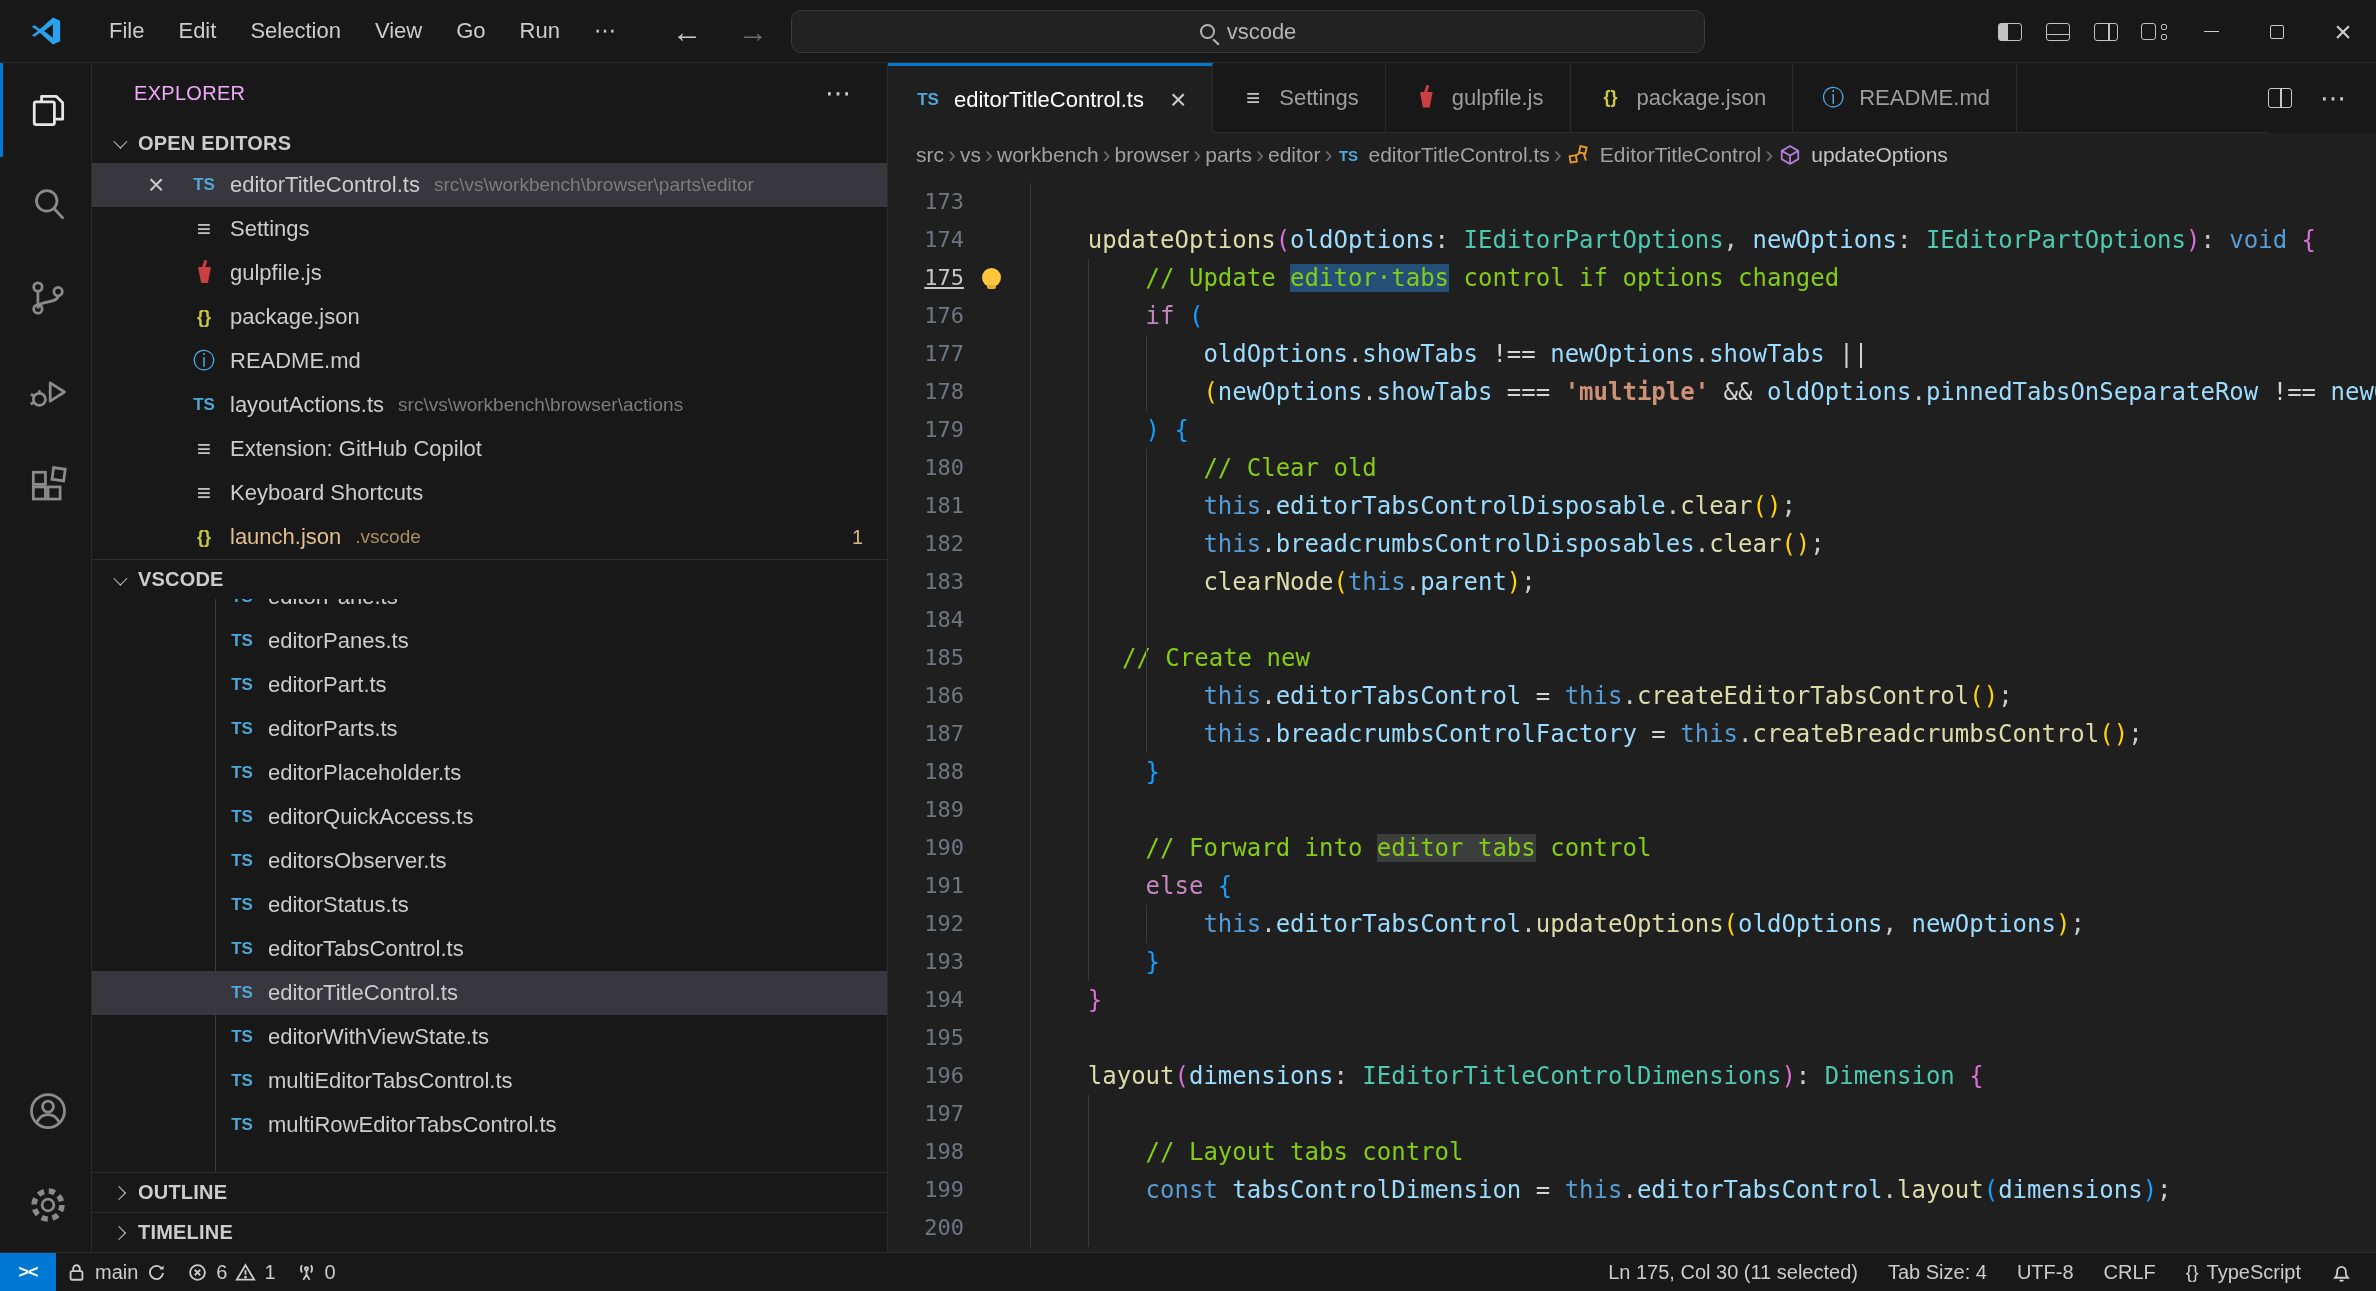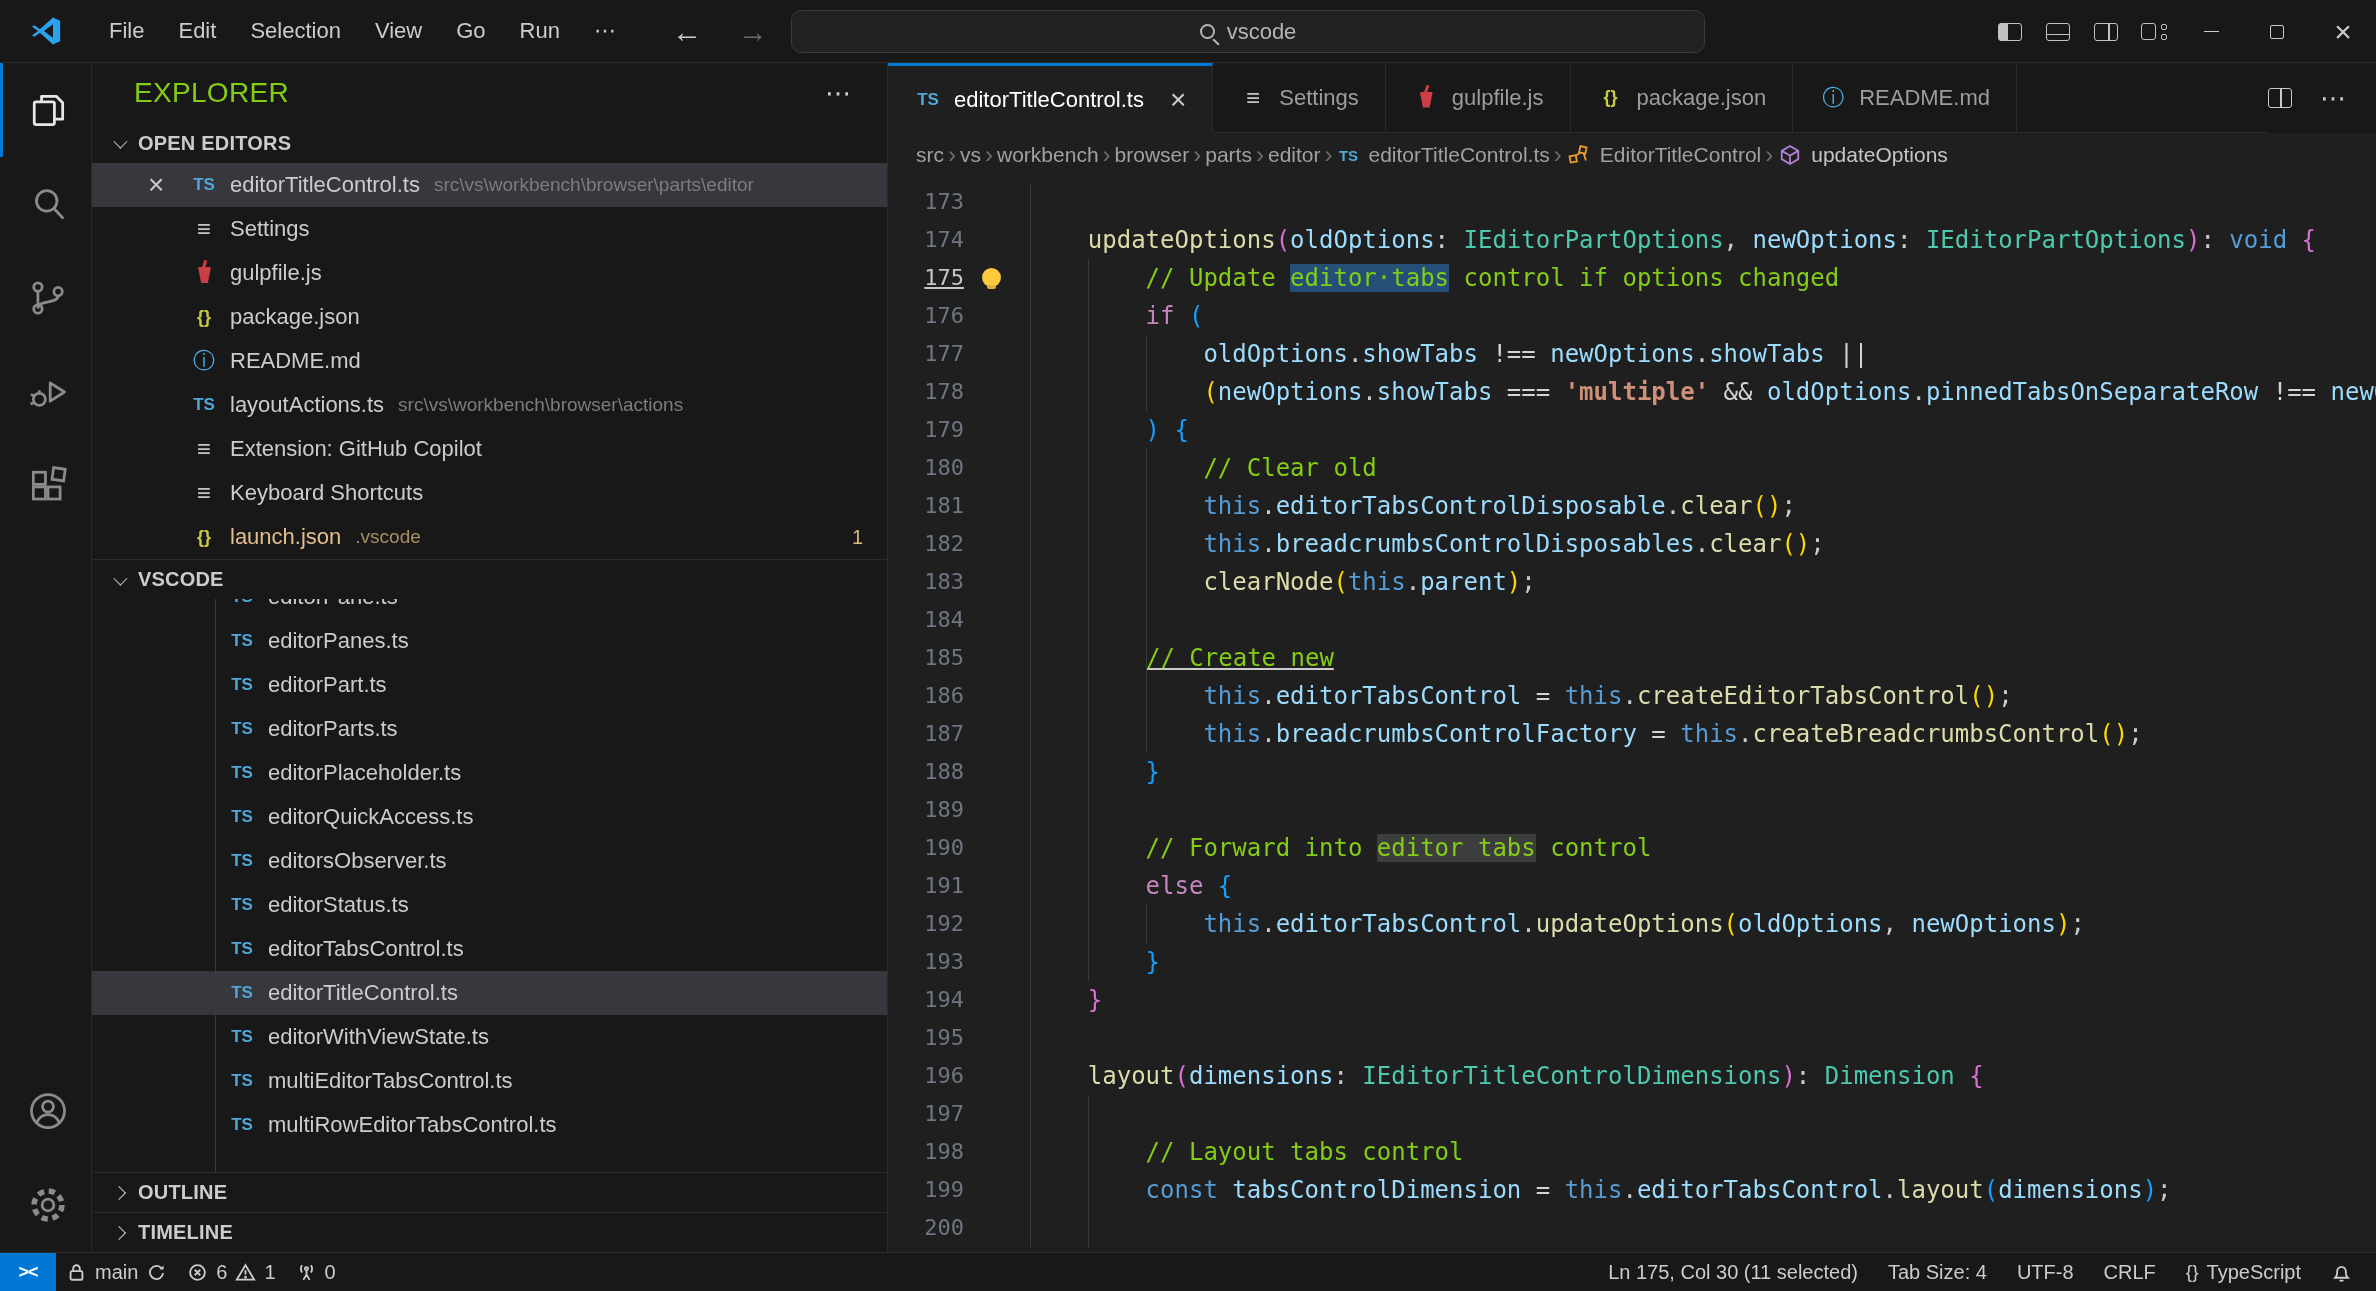--- a/index.html
+++ b/index.html
@@ -41,21 +41,21 @@
                border-right:1px solid #2b2b2b;display:flex;flex-direction:column;align-items:stretch;}
   .ab-item{width:92px;height:94px;display:flex;align-items:center;justify-content:center;color:#8b8b8b;border-left:3px solid transparent;}
   .ab-item.active{color:#e7e7e7;border-left:3px solid #0078d4;}
   .ab-bottom{margin-top:auto;display:flex;flex-direction:column;}
   .ab-item svg{width:44px;height:44px;stroke:currentColor;fill:none;stroke-width:1.5;}
 
   
   .sidebar{position:absolute;left:92px;top:63px;width:796px;bottom:39px;background:#181818;
            border-right:1px solid #2b2b2b;display:flex;flex-direction:column;overflow:hidden;}
   .sb-title{height:60px;display:flex;align-items:center;padding:0 34px 0 42px;flex:none;}
-  .sb-title-label{font-size:28px;color:#84cc16;letter-spacing:.3px;}
+  .sb-title-label{font-size:20px;color:#f0abfc;letter-spacing:.3px;}
   .sb-more{margin-left:auto;font-size:26px;color:#cccccc;letter-spacing:2px;}
   .sb-section{height:40px;display:flex;align-items:center;gap:14px;padding-left:22px;flex:none;
               font-size:20px;font-weight:bold;color:#cccccc;letter-spacing:.2px;}
   .bordered{border-top:1px solid #2b2b2b;}
   .chev{width:10px;height:10px;border-right:1.8px solid #c5c5c5;border-bottom:1.8px solid #c5c5c5;
         transform:rotate(45deg) translateY(-2px);flex:none;}
   .chev.right{transform:rotate(-45deg);}
   .oe-list{flex:none;}
   .oe-row{height:44px;display:flex;align-items:center;padding-left:56px;font-size:22px;cursor:default;}
   .oe-row.selected{background:#37373d;}
@@ -560,21 +560,21 @@
               <span class="guide" style="left: 115.6px;"></span>
               <span class="code-text" style="padding-left: 173.4px;"></span>
             </span>
           </div>
           <div class="code-row">
             <span class="gutter">185</span>
             <span class="code-body">
               <span class="guide" style="left: 0px;"></span>
               <span class="guide" style="left: 57.8px;"></span>
               <span class="guide" style="left: 115.6px;"></span>
-              <span class="code-text" style="padding-left: 116px; text-decoration: underline;"><span class="tk tk-com">// Create new</span></span>
+              <span class="code-text" style="padding-left: 92px;"><span class="tk tk-com">// Create new</span></span>
             </span>
           </div>
           <div class="code-row">
             <span class="gutter">186</span>
             <span class="code-body">
               <span class="guide" style="left: 0px;"></span>
               <span class="guide" style="left: 57.8px;"></span>
               <span class="guide" style="left: 115.6px;"></span>
               <span class="code-text" style="padding-left: 173.4px;"><span class="tk tk-kw">this</span><span class="tk tk-txt">.</span><span class="tk tk-var">editorTabsControl</span><span class="tk tk-op"> = </span><span class="tk tk-kw">this</span><span class="tk tk-txt">.</span><span class="tk tk-fn">createEditorTabsControl</span><span class="tk tk-b1">()</span><span class="tk tk-txt">;</span></span>
             </span>

